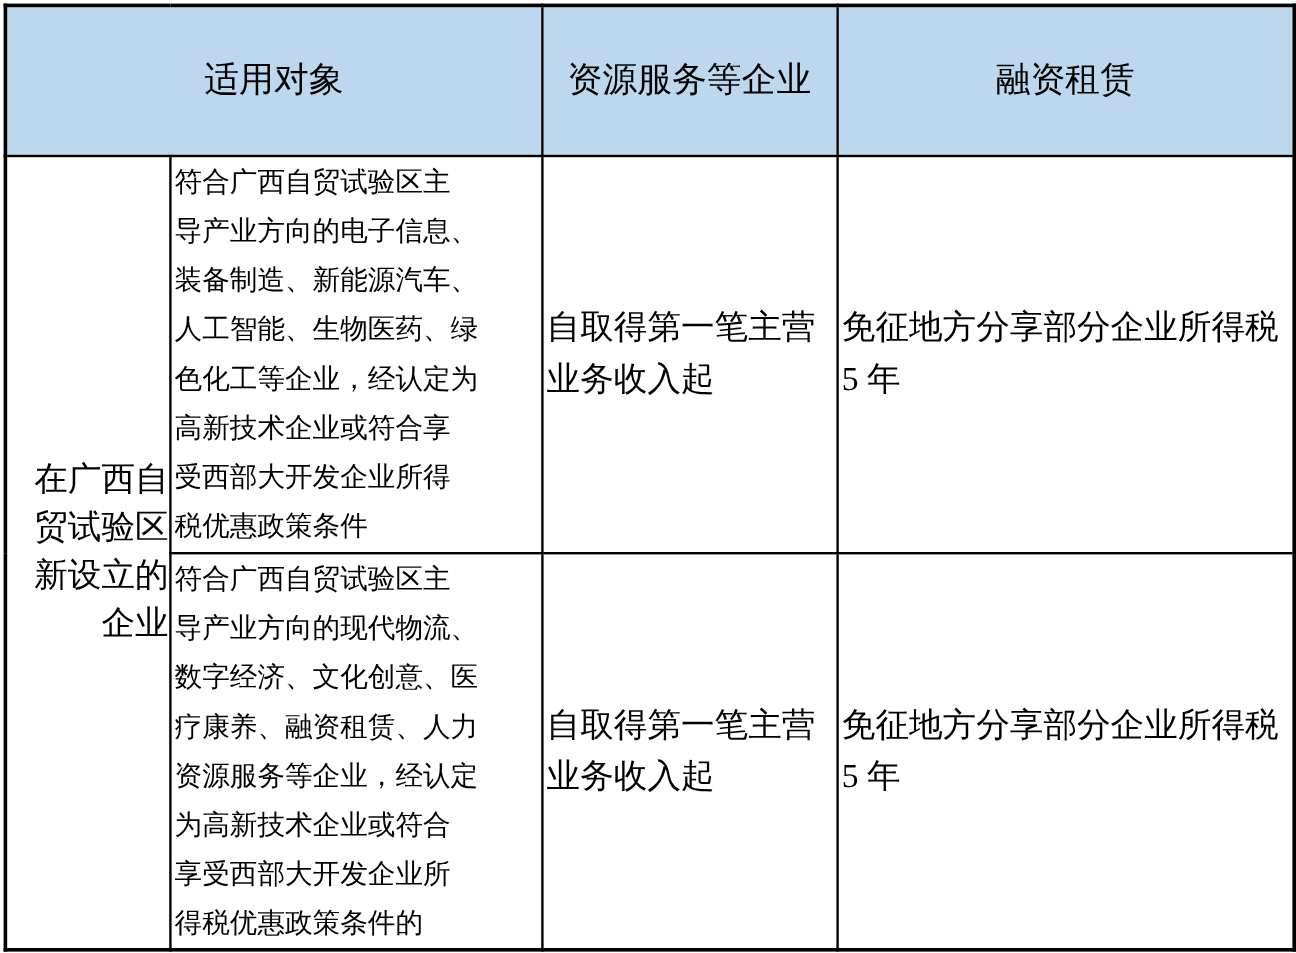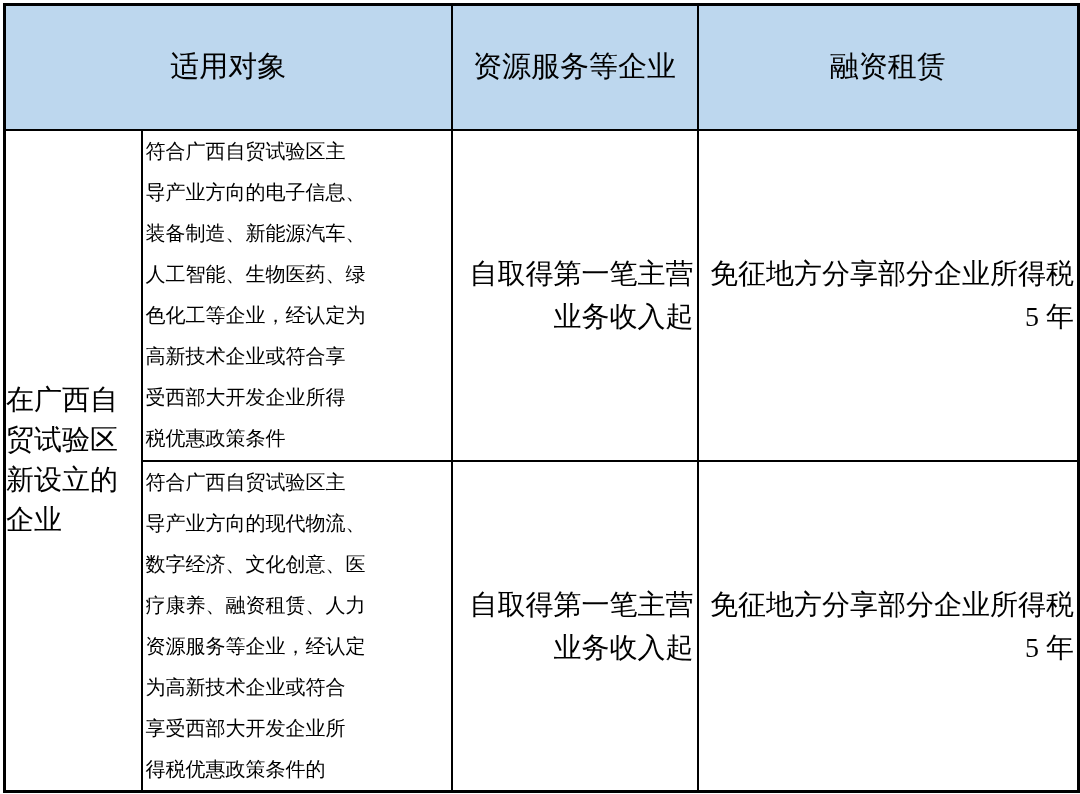--- a/index.html
+++ b/index.html
@@ -41,38 +41,38 @@
     font-weight: normal;
     font-size: 29px;
     text-align: center;
     vertical-align: middle;
     padding: 0;
   }
   tr.body-row { height: 331px; }
   td.rowlabel {
     font-size: 28px;
     line-height: 40px;
-    text-align: left;
+    text-align: right;
     vertical-align: middle;
     padding: 0;
   }
   td.target {
     white-space: pre-line;
-    font-size: 20px;
+    font-size: 23px;
     line-height: 41px;
     text-align: left;
     vertical-align: middle;
     padding: 0 1px 0 3px;
     margin-left: 20px;
   }
   td.period,
   td.benefit {
     font-size: 28px;
     line-height: 43px;
-    text-align: right;
+    text-align: left;
     vertical-align: middle;
     padding: 0 3px;
   }
 </style>
 </head>
 <body>
 
 <div class="page">
   <table class="policy-table">
     <colgroup>

